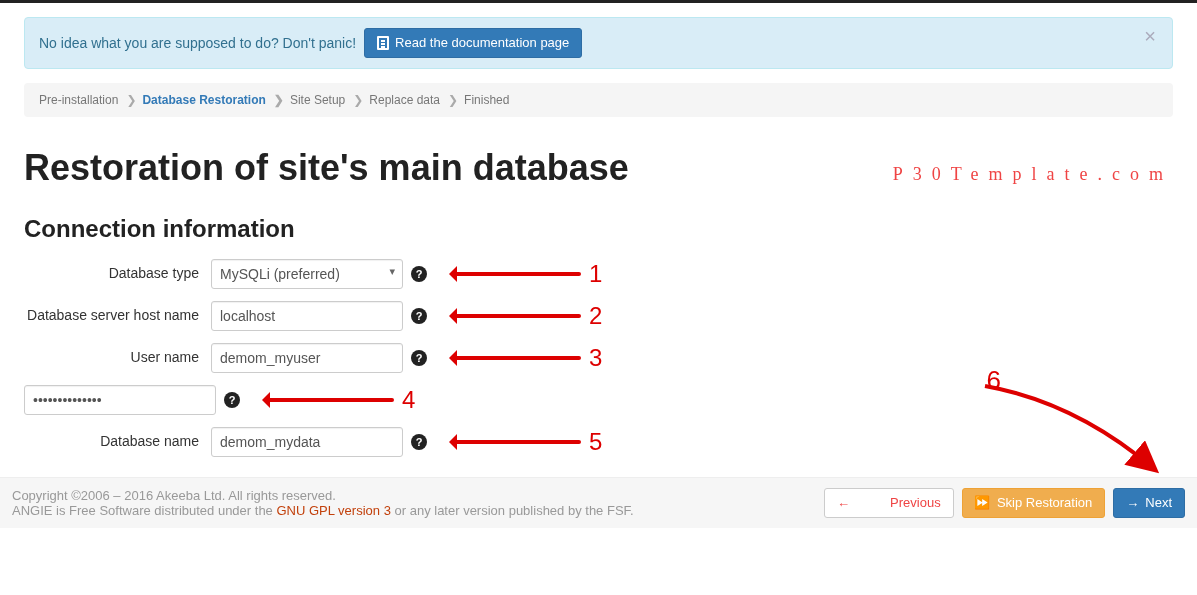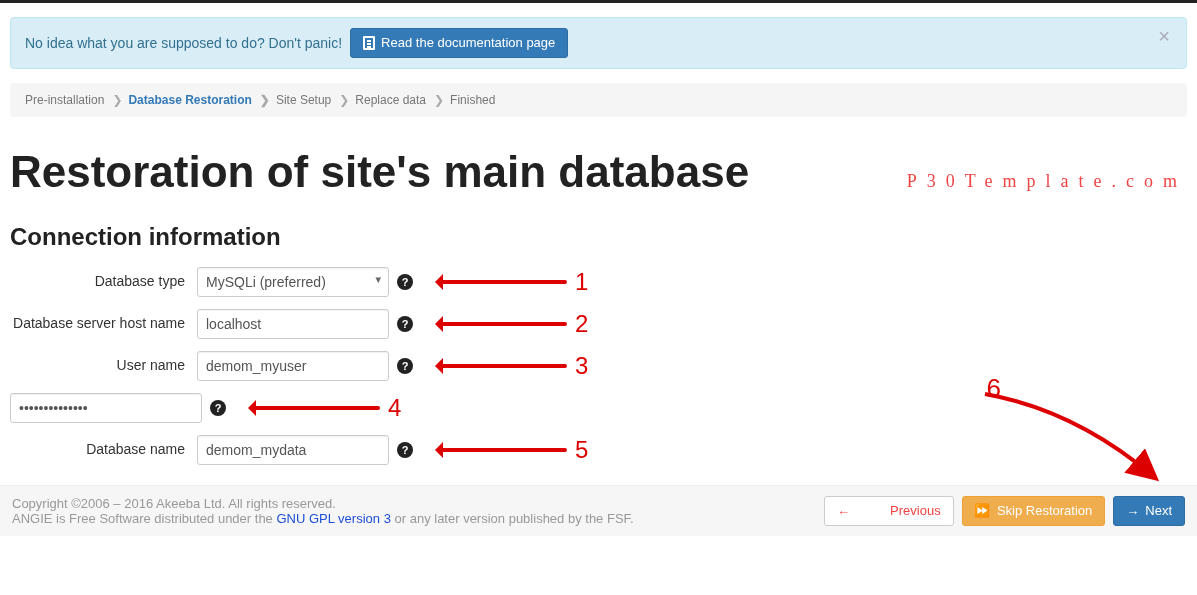--- a/index.html
+++ b/index.html
@@ -6,21 +6,21 @@
   body {
     margin: 0;
     padding: 0;
     font-family: "Helvetica Neue", Helvetica, Arial, sans-serif;
     font-size: 14px;
     color: #333;
     background: #fff;
     width: 1197px;
   }
   .topbar { height: 3px; background: #222; }
-  .container { padding: 0 10px; }
+  .container { padding: 0 24px; }
   .alert {
     background: #d9edf7;
     border: 1px solid #bce8f1;
     color: #31708f;
     border-radius: 4px;
     padding: 10px 30px 10px 14px;
     margin: 14px 0;
     position: relative;
     display: flex;
     align-items: center;
@@ -43,21 +43,21 @@
   .breadcrumb {
     background: #f5f5f5; border-radius: 4px;
     padding: 10px 15px; margin: 0 0 20px 0;
     display: flex; flex-wrap: wrap; gap: 6px;
     color: #777; font-size: 12px;
   }
   .breadcrumb .step { display: inline-flex; align-items: center; gap: 8px; }
   .breadcrumb .sep { color: #aaa; }
   .breadcrumb .active { color: #337ab7; font-weight: bold; }
   .header-row { display: flex; align-items: baseline; justify-content: space-between; }
-  h1 { font-size: 44px; font-weight: 700; margin: 10px 0 20px; color: #222; }
+  h1 { font-size: 36px; font-weight: 700; margin: 10px 0 20px; color: #222; }
   .watermark {
     color: #ef4444; font-size: 18px; letter-spacing: 10px;
     font-family: Georgia, serif; white-space: nowrap;
   }
   h2 { font-size: 24px; font-weight: 700; margin: 6px 0 16px; color: #222; }
   .form-row {
     display: flex; align-items: flex-start; gap: 12px; margin-bottom: 12px;
   }
   .form-row .label {
     width: 175px; text-align: right; padding-top: 6px; color: #333;
@@ -97,21 +97,21 @@
     content: ""; position: absolute; left: 0; top: 50%;
     border: 8px solid transparent; border-right-color: #d00;
     transform: translateY(-50%);
   }
   .adv-row { margin: 24px 0 40px 175px; }
   .footer {
     background: #f6f6f6; margin-top: 20px; padding: 10px 12px;
     display: flex; align-items: flex-end; justify-content: space-between;
     border-top: 1px solid #eee; color: #999; font-size: 13px;
   }
-  .footer a { color: #1d4ed8; text-decoration: none; }
+  .footer a { color: #c2410c; text-decoration: none; }
   .footer .buttons { display: flex; gap: 8px; position: relative; }
   .anno6 {
     position: absolute; right: 36px; bottom: 54px;
     color: #d00; font-size: 26px; pointer-events: none;
   }
   .anno6 .num { position: absolute; right: 160px; bottom: 78px; }
   .anno6 svg { position: absolute; right: -4px; bottom: -8px; }
   .icon-page {
     width: 12px; height: 14px; display: inline-block;
     border: 2px solid #fff; border-radius: 1px; position: relative;

